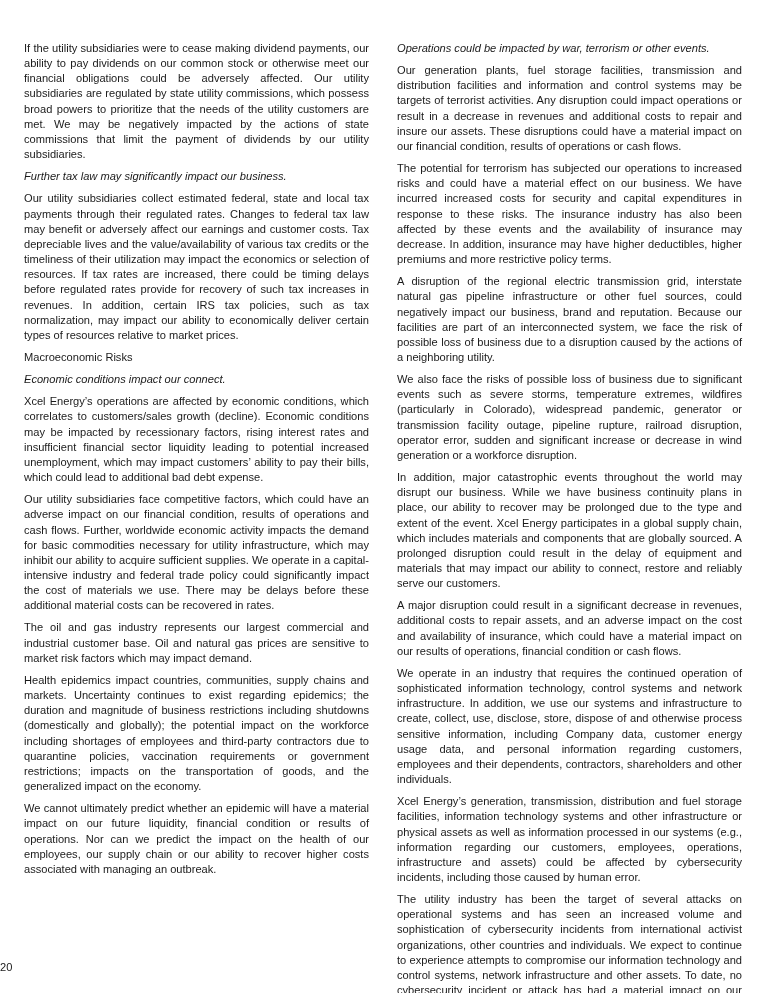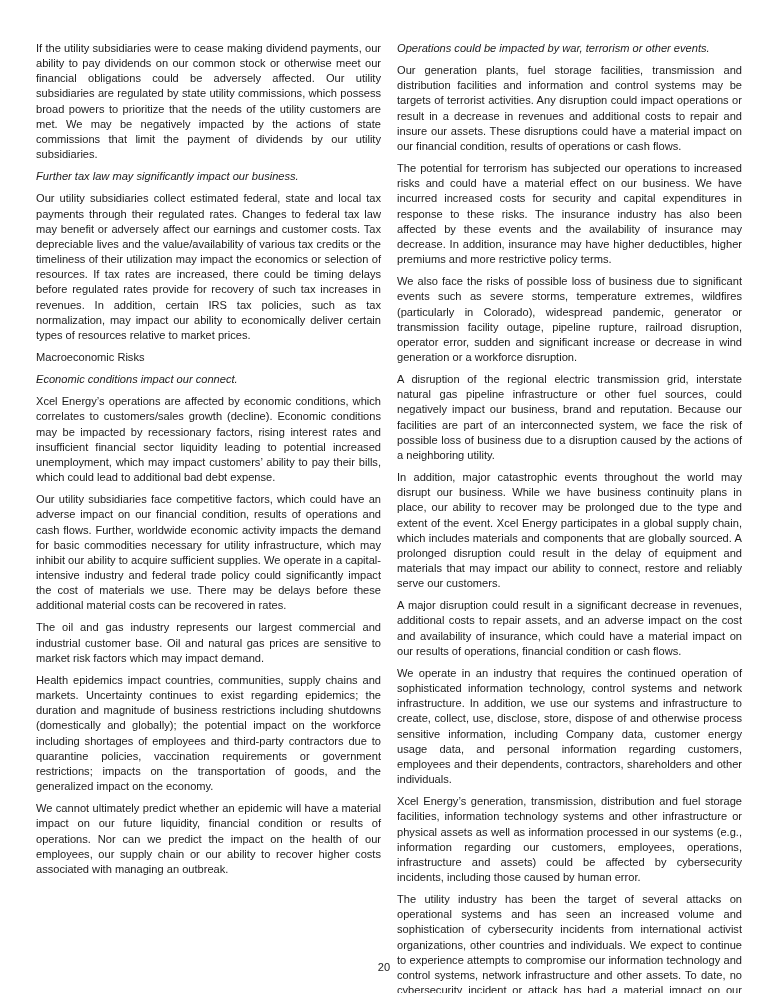--- a/index.html
+++ b/index.html
@@ -1,24 +1,24 @@
 <!DOCTYPE html>
 <html><head>
 <meta charset="utf-8">
 <style>
   html, body { margin: 0; padding: 0; background: #ffffff; }
   body { width: 768px; height: 993px; position: relative; overflow: hidden;
          font-family: "Liberation Sans", sans-serif; color: #1a1a1a; }
   .col { position: absolute; top: 41px; width: 345px; }
-  .col.left { left: 36px; }
+  .col.left { left: 24px; }
   .col.right { left: 397px; width: 345px; }
   p { margin: 0 0 7px 0; font-size: 11.1px; line-height: 15.15px; text-align: justify; }
   .h-bi { font-weight: normal; font-style: italic; }
   .h-b { font-weight: normal; }
-  .page-num { position: absolute; top: 961px; left: 0; width: 768px; text-align: center;
+  .page-num { position: absolute; top: 961px; left: 0; width: 768px; text-align: left;
               font-size: 11.1px; }
 </style>
 </head>
 <body>
 
 <div class="col left">
   <p>If the utility subsidiaries were to cease making dividend payments, our ability to pay dividends on our common stock or otherwise meet our financial obligations could be adversely affected. Our utility subsidiaries are regulated by state utility commissions, which possess broad powers to prioritize that the needs of the utility customers are met. We may be negatively impacted by the actions of state commissions that limit the payment of dividends by our utility subsidiaries.</p>
   <p class="h-bi">Further tax law may significantly impact our business.</p>
   <p>Our utility subsidiaries collect estimated federal, state and local tax payments through their regulated rates. Changes to federal tax law may benefit or adversely affect our earnings and customer costs. Tax depreciable lives and the value/availability of various tax credits or the timeliness of their utilization may impact the economics or selection of resources. If tax rates are increased, there could be timing delays before regulated rates provide for recovery of such tax increases in revenues. In addition, certain IRS tax policies, such as tax normalization, may impact our ability to economically deliver certain types of resources relative to market prices.</p>
   <p class="h-b">Macroeconomic Risks</p>
@@ -27,22 +27,22 @@
   <p>Our utility subsidiaries face competitive factors, which could have an adverse impact on our financial condition, results of operations and cash flows. Further, worldwide economic activity impacts the demand for basic commodities necessary for utility infrastructure, which may inhibit our ability to acquire sufficient supplies. We operate in a capital-intensive industry and federal trade policy could significantly impact the cost of materials we use. There may be delays before these additional material costs can be recovered in rates.</p>
   <p>The oil and gas industry represents our largest commercial and industrial customer base. Oil and natural gas prices are sensitive to market risk factors which may impact demand.</p>
   <p>Health epidemics impact countries, communities, supply chains and markets. Uncertainty continues to exist regarding epidemics; the duration and magnitude of business restrictions including shutdowns (domestically and globally); the potential impact on the workforce including shortages of employees and third-party contractors due to quarantine policies, vaccination requirements or government restrictions; impacts on the transportation of goods, and the generalized impact on the economy.</p>
   <p>We cannot ultimately predict whether an epidemic will have a material impact on our future liquidity, financial condition or results of operations. Nor can we predict the impact on the health of our employees, our supply chain or our ability to recover higher costs associated with managing an outbreak.</p>
 </div>
 
 <div class="col right">
   <p class="h-bi">Operations could be impacted by war, terrorism or other events.</p>
   <p>Our generation plants, fuel storage facilities, transmission and distribution facilities and information and control systems may be targets of terrorist activities. Any disruption could impact operations or result in a decrease in revenues and additional costs to repair and insure our assets. These disruptions could have a material impact on our financial condition, results of operations or cash flows.</p>
   <p>The potential for terrorism has subjected our operations to increased risks and could have a material effect on our business. We have incurred increased costs for security and capital expenditures in response to these risks. The insurance industry has also been affected by these events and the availability of insurance may decrease. In addition, insurance may have higher deductibles, higher premiums and more restrictive policy terms.</p>
+  <p>A disruption of the regional electric transmission grid, interstate natural gas pipeline infrastructure or other fuel sources, could negatively impact our business, brand and reputation. Because our facilities are part of an interconnected system, we face the risk of possible loss of business due to a disruption caused by the actions of a neighboring utility.</p>
   <p>We also face the risks of possible loss of business due to significant events such as severe storms, temperature extremes, wildfires (particularly in Colorado), widespread pandemic, generator or transmission facility outage, pipeline rupture, railroad disruption, operator error, sudden and significant increase or decrease in wind generation or a workforce disruption.</p>
-  <p>A disruption of the regional electric transmission grid, interstate natural gas pipeline infrastructure or other fuel sources, could negatively impact our business, brand and reputation. Because our facilities are part of an interconnected system, we face the risk of possible loss of business due to a disruption caused by the actions of a neighboring utility.</p>
   <p>In addition, major catastrophic events throughout the world may disrupt our business. While we have business continuity plans in place, our ability to recover may be prolonged due to the type and extent of the event. Xcel Energy participates in a global supply chain, which includes materials and components that are globally sourced. A prolonged disruption could result in the delay of equipment and materials that may impact our ability to connect, restore and reliably serve our customers.</p>
   <p>A major disruption could result in a significant decrease in revenues, additional costs to repair assets, and an adverse impact on the cost and availability of insurance, which could have a material impact on our results of operations, financial condition or cash flows.</p>
   <p>We operate in an industry that requires the continued operation of sophisticated information technology, control systems and network infrastructure. In addition, we use our systems and infrastructure to create, collect, use, disclose, store, dispose of and otherwise process sensitive information, including Company data, customer energy usage data, and personal information regarding customers, employees and their dependents, contractors, shareholders and other individuals.</p>
   <p>Xcel Energy’s generation, transmission, distribution and fuel storage facilities, information technology systems and other infrastructure or physical assets as well as information processed in our systems (e.g., information regarding our customers, employees, operations, infrastructure and assets) could be affected by cybersecurity incidents, including those caused by human error.</p>
   <p>The utility industry has been the target of several attacks on operational systems and has seen an increased volume and sophistication of cybersecurity incidents from international activist organizations, other countries and individuals. We expect to continue to experience attempts to compromise our information technology and control systems, network infrastructure and other assets. To date, no cybersecurity incident or attack has had a material impact on our business or results of operations.</p>
 </div>
 
 <div class="page-num">20</div>
 
 </body></html>

